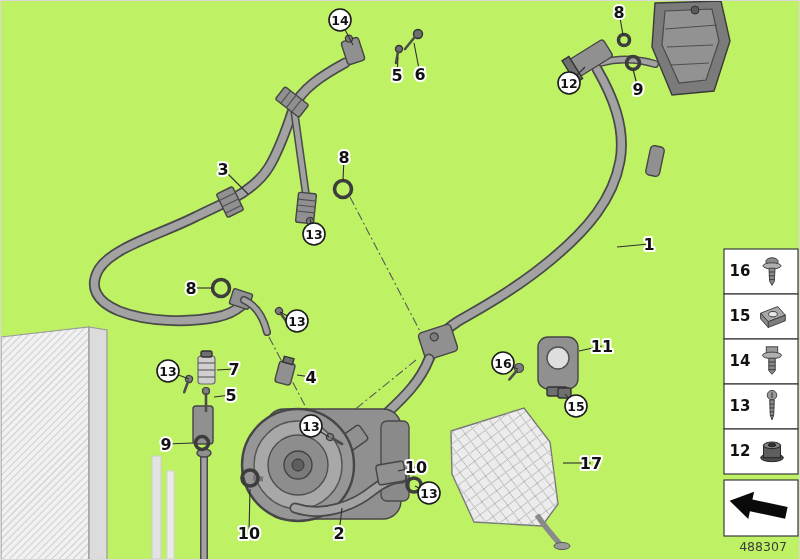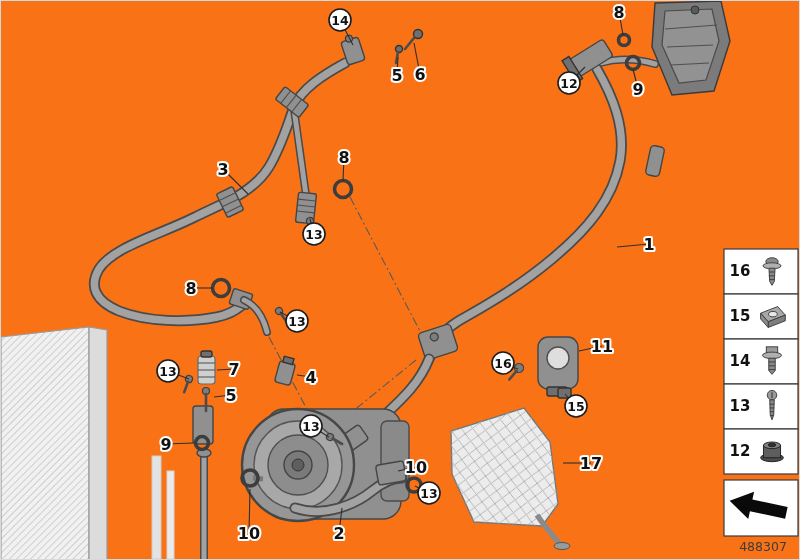--- a/index.html
+++ b/index.html
@@ -1,16 +1,16 @@
 <!DOCTYPE html>
 <html><head>
 <meta charset="utf-8">
 <style>
   html,body{margin:0;padding:0;background:#fff}
-  .stage{position:relative;width:800px;height:560px;background:#f97316;border:1px solid #d9d9d9;
+  .stage{position:relative;width:800px;height:560px;background:#bef264;border:1px solid #d9d9d9;
          box-sizing:border-box;overflow:hidden;font-family:"DejaVu Sans",sans-serif}
   svg{display:block}
   .tube-o{fill:none;stroke:#4a4a4a;stroke-width:11;stroke-linecap:round;stroke-linejoin:round}
   .tube-i{fill:none;stroke:#a2a2a2;stroke-width:7.5;stroke-linecap:round;stroke-linejoin:round}
   .tube-o.thin{stroke-width:8}
   .tube-i.thin{stroke-width:5}
   .part{fill:#909090;stroke:#454545;stroke-width:1.4}
   .part-dark{fill:#6f6f6f;stroke:#333;stroke-width:1.4}
   .part-light{fill:#cfcfcf;stroke:#6a6a6a;stroke-width:1.2}
   .rib{stroke:#4f4f4f;stroke-width:1.1;fill:none}

